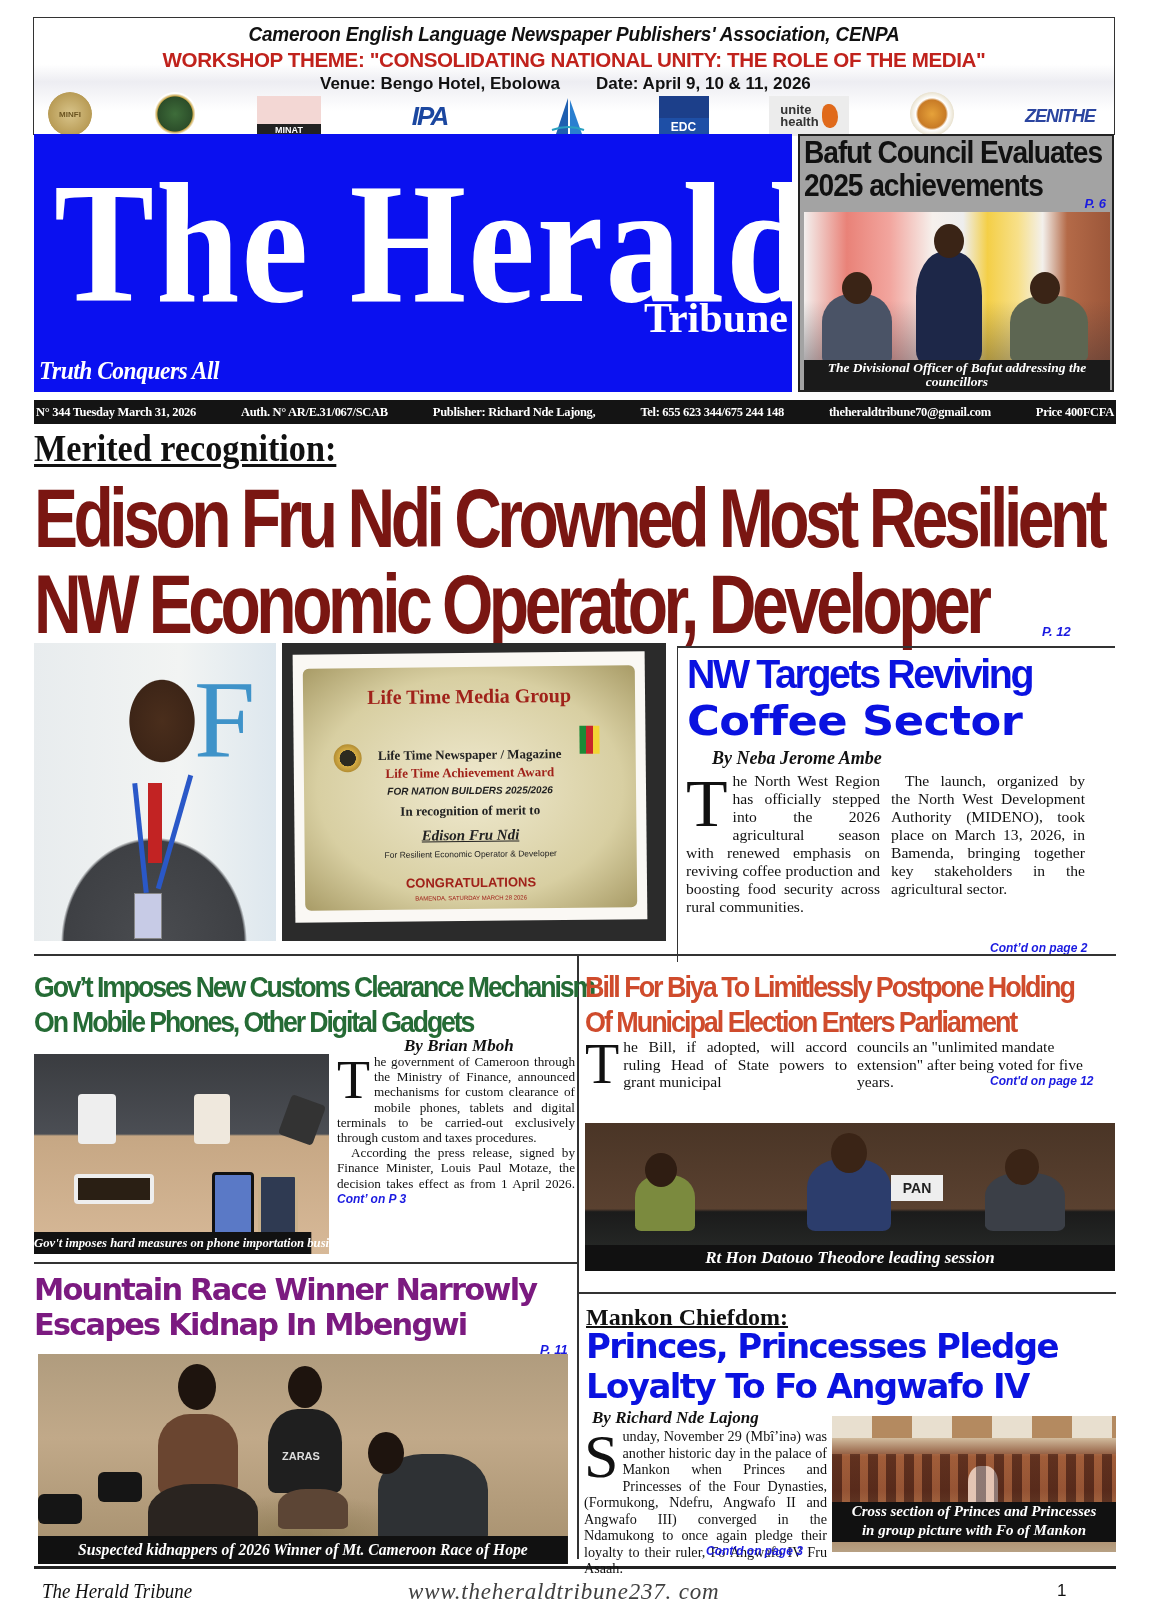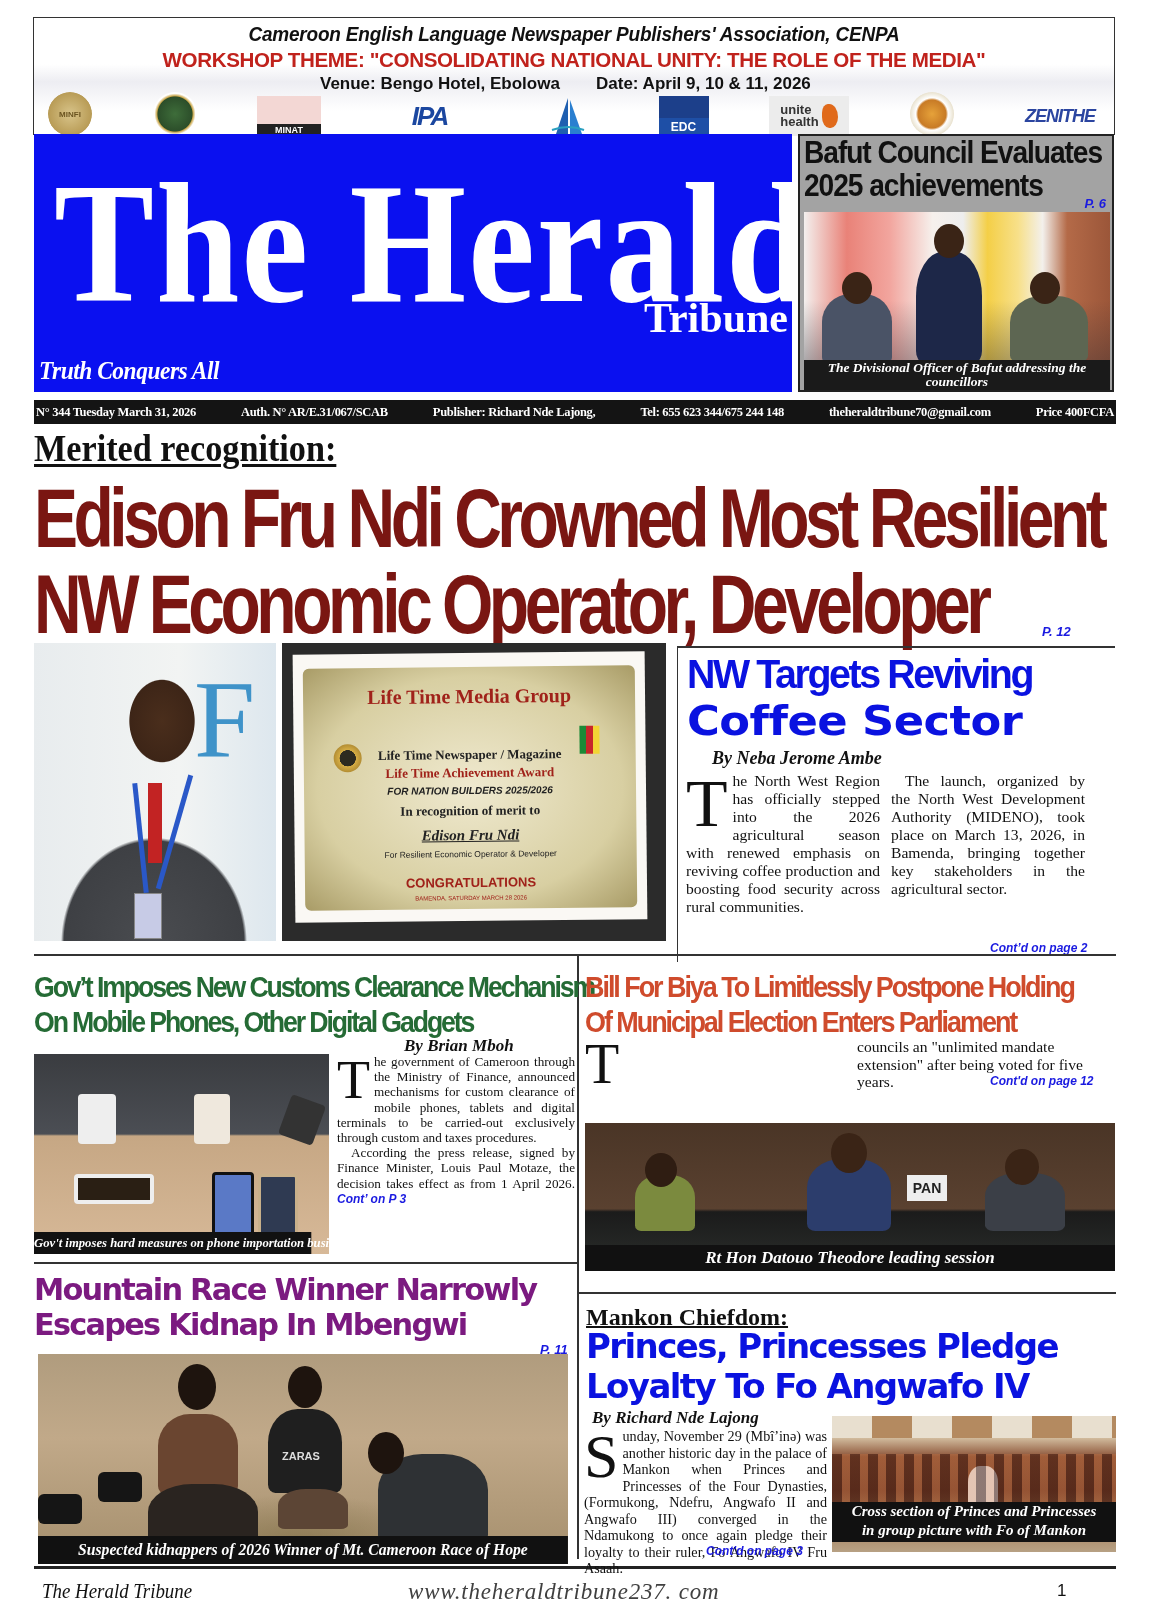--- a/index.html
+++ b/index.html
@@ -242,30 +242,30 @@
 <div class="abs body-text" style="left:337px;top:1054px;width:238px;font-size:13.2px;line-height:15.2px;">
   <span class="dropcap" style="font-size:54px;line-height:44px;margin-right:4px;">T</span><span>he government of Cameroon through the Ministry of Finance, announced mechanisms for custom clearance of mobile phones, tablets and digital terminals to be carried-out exclusively through custom and taxes procedures.</span>
   <div style="text-indent:14px;"><span>According the press release, signed by Finance Minister, Louis Paul Motaze, the decision takes effect as from 1 April 2026.</span> <span class="cont">Cont’ on P 3</span></div>
 </div>
 
 <div class="abs biya-h">
   <div>Bill For Biya To Limitlessly Postpone Holding</div>
   <div>Of Municipal Election Enters Parliament</div>
 </div>
 <div class="abs body-text" style="left:585px;top:1038px;width:262px;line-height:17.5px;">
-  <span class="dropcap" style="font-size:56px;line-height:44px;margin-right:4px;">T</span>
+  <span class="dropcap" style="font-size:56px;line-height:44px;margin-right:4px;">T</span><span>he Bill, if adopted, will accord ruling Head of State powers to grant municipal</span>
 </div>
 <div class="abs body-text" style="left:857px;top:1038px;width:259px;line-height:17.5px;text-align:left;">councils an "unlimited mandate extension" after being voted for five years.</div>
 <div class="abs cont" style="left:990px;top:1074px;">Cont'd on page 12</div>
 <div class="abs photo-parl">
   <div class="fig" style="left:50px;top:52px;width:60px;height:56px;background:#7b8a3e;"></div>
   <div class="fig" style="left:60px;top:30px;width:32px;height:34px;border-radius:50%;background:#2f1d12;"></div>
   <div class="fig" style="left:222px;top:36px;width:84px;height:72px;background:#2c3d6c;"></div>
   <div class="fig" style="left:246px;top:10px;width:36px;height:40px;border-radius:50%;background:#3a2416;"></div>
-  <div class="abs" style="left:306px;top:52px;width:40px;height:26px;background:#eee;font-family:'Liberation Sans',sans-serif;font-weight:bold;font-size:14px;color:#222;text-align:center;line-height:26px;margin-left:16px;">PAN</div>
+  <div class="abs" style="left:306px;top:52px;width:52px;height:26px;background:#eee;font-family:'Liberation Sans',sans-serif;font-weight:bold;font-size:14px;color:#222;text-align:center;line-height:26px;">PAN</div>
   <div class="fig" style="left:400px;top:50px;width:80px;height:58px;background:#3b3f47;"></div>
   <div class="fig" style="left:420px;top:26px;width:34px;height:36px;border-radius:50%;background:#3a2416;"></div>
   <div class="cap-dark" style="left:0;bottom:0;width:530px;height:26px;font-size:17px;line-height:26px;">Rt Hon Datouo Theodore leading session</div>
 </div>
 
 <div class="abs race-h">
   <div>Mountain Race Winner Narrowly</div>
   <div>Escapes Kidnap In Mbengwi</div>
 </div>
 <div class="abs page-ref" style="left:540px;top:1342px;">P. 11</div>

